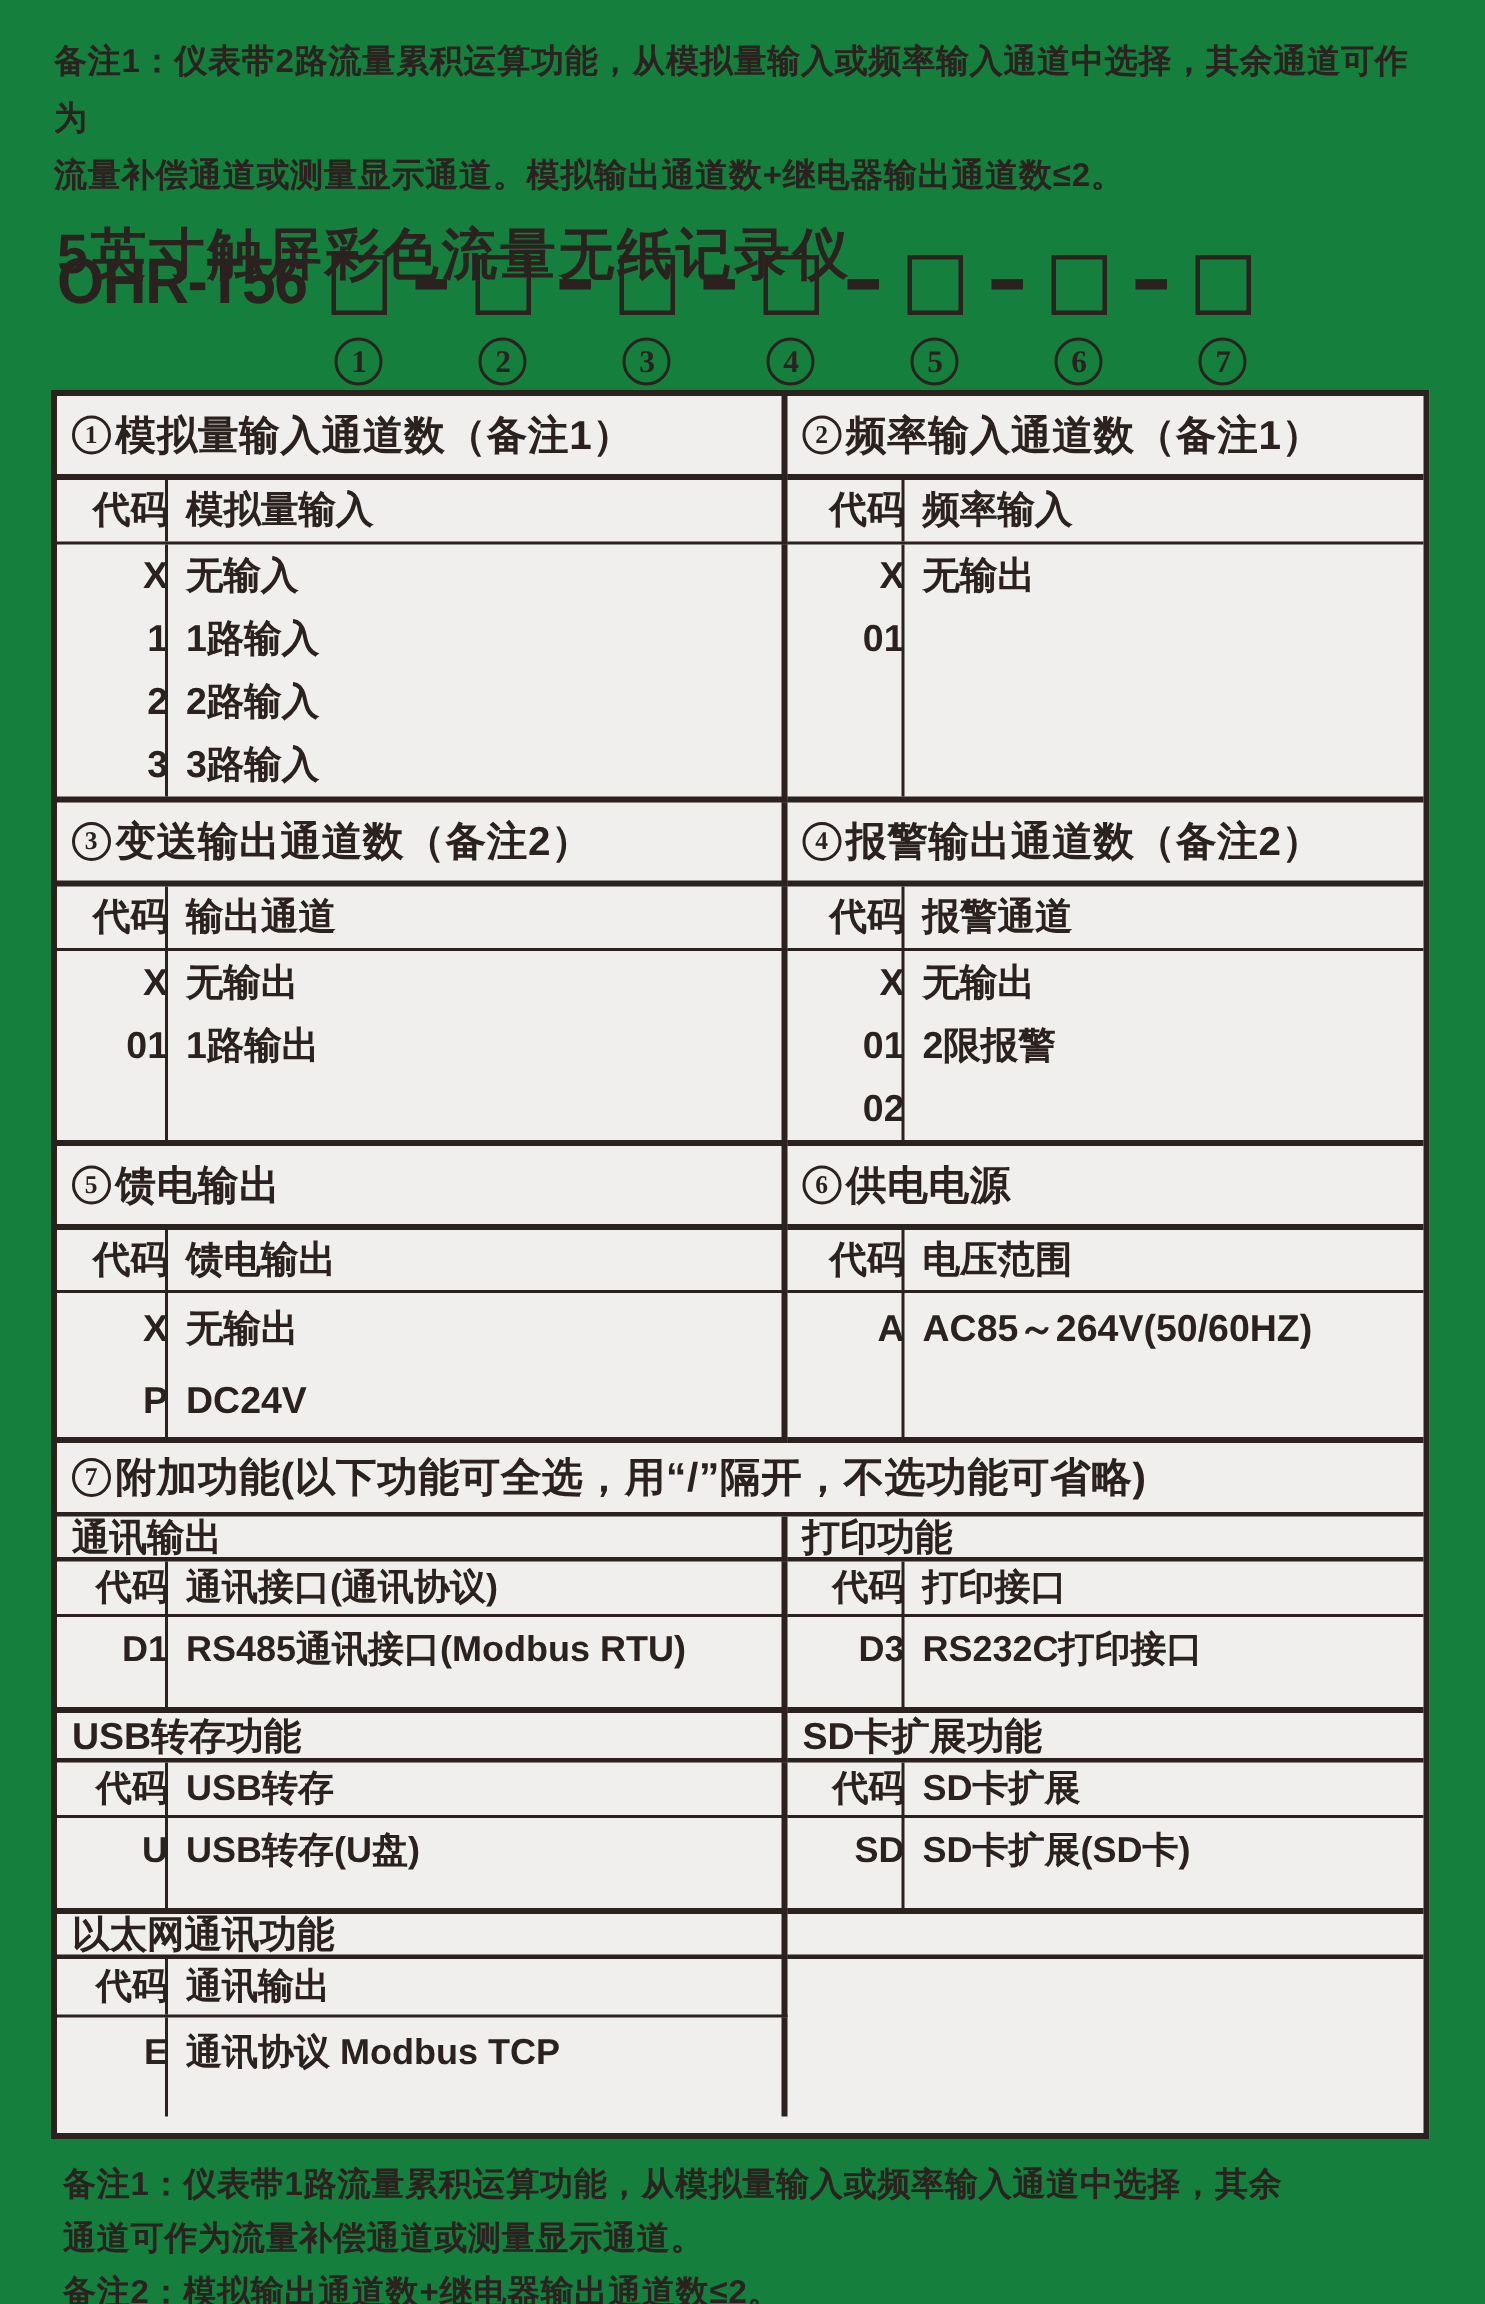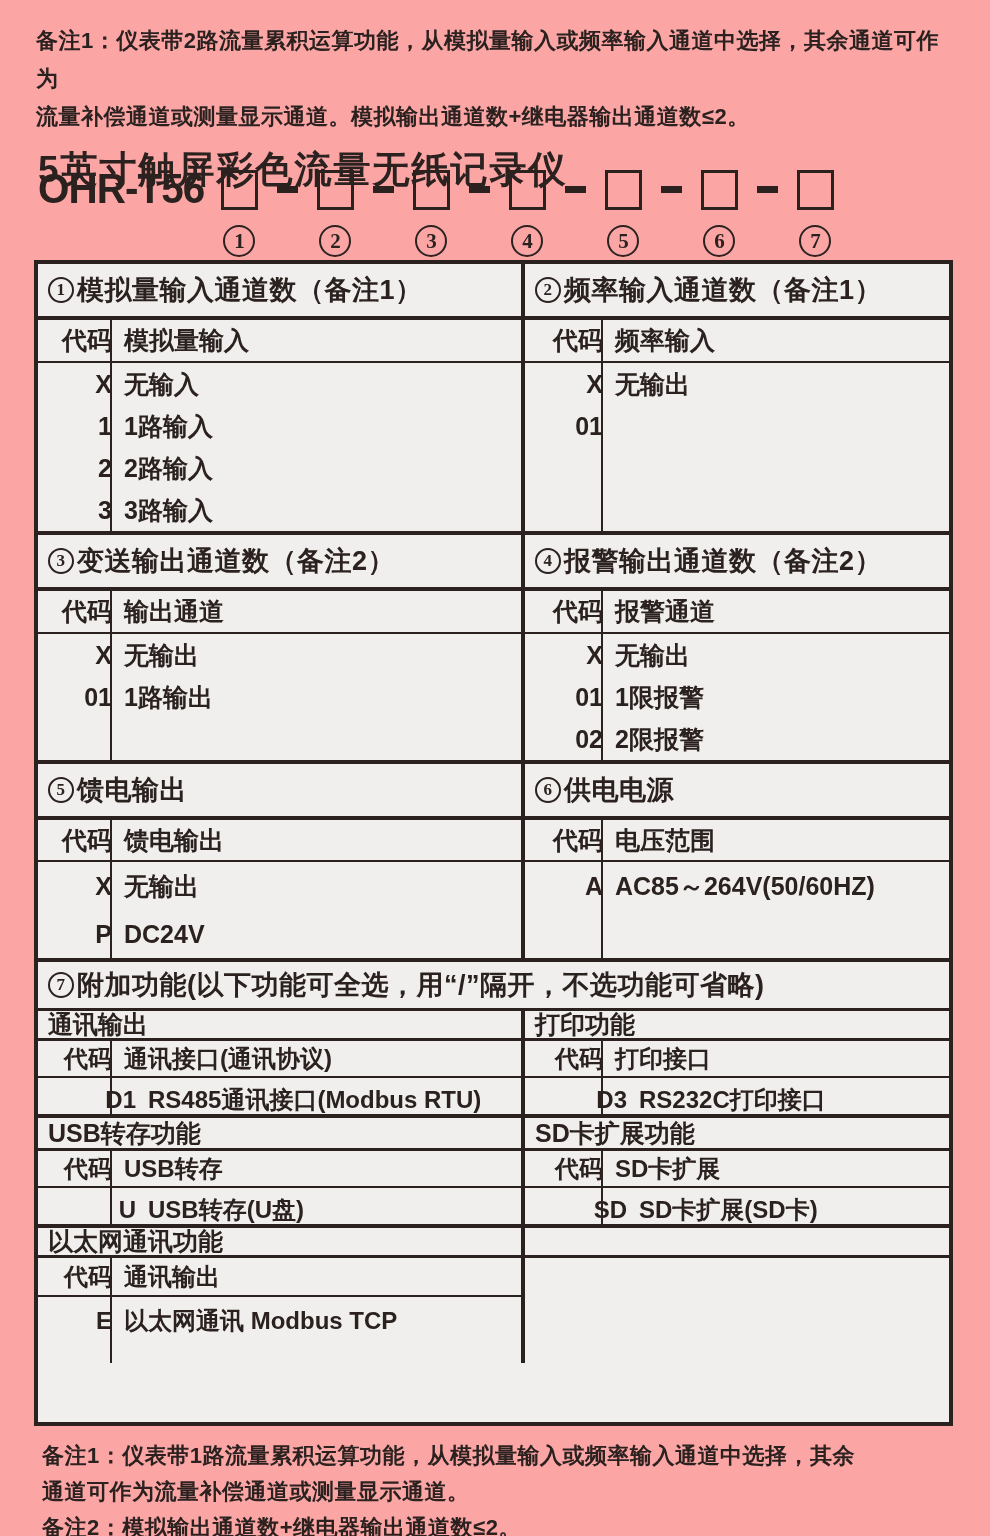--- a/index.html
+++ b/index.html
@@ -4,21 +4,21 @@
 <style>
   html,body{margin:0;padding:0;}
   body{
     width:990px;height:1536px;
     background:#edecea;
     font-family:"Liberation Sans",sans-serif;
     font-weight:700;
     color:#2b2220;
     overflow:hidden;
   }
-  .page{position:relative;width:990px;height:1536px;background:#fca5a5;overflow:hidden;}
+  .page{position:relative;width:990px;height:1536px;background:#15803d;overflow:hidden;}
 
   
   .top-note{position:absolute;left:36px;top:22px;width:912px;font-size:22px;line-height:38px;letter-spacing:.5px;}
 
   
   .prod-title{position:absolute;left:38px;top:106px;font-size:37px;letter-spacing:2px;margin-top:39px;}
 
   
   .model-line{position:absolute;left:38px;top:164px;display:flex;align-items:flex-start;}
   .model-prefix{font-size:43px;line-height:48px;letter-spacing:-1px;transform:scaleX(.94);transform-origin:left top;margin-right:6px;}
@@ -59,21 +59,21 @@
   .r42{height:42px;line-height:42px;}
   .r48{height:48px;line-height:48px;}
   .hb172{height:172px;} .hb130{height:130px;} .hb100{height:100px;}
 
   .sub-title{display:flex;align-items:center;padding-left:10px;font-size:25px;}
   .h45{height:30px;} .h46{height:33px;}
   .sub-head{font-size:24px;}
   .h37{height:37px;} .h37 .codecol,.h37 .desccol{line-height:35px;}
   .h39{height:39px;} .h39 .codecol,.h39 .desccol{line-height:37px;}
   .sub-data{font-size:24px;}
-  .h48{height:40px;padding-left:24px;} .h48 .codecol,.h48 .desccol{line-height:44px;}
+  .h48{height:64px;} .h48 .codecol,.h48 .desccol{line-height:44px;}
   .h66{height:66px;} .h66 .codecol,.h66 .desccol{line-height:48px;}
 
   
   .bottom-notes{position:absolute;left:42px;top:1438px;width:912px;font-size:22px;line-height:36px;letter-spacing:.5px;}
 </style>
 </head>
 <body>
 
 <div class="page">
 
@@ -214,21 +214,20 @@
         <i class="vl"></i>
       </div>
       <div class="rh cellgrid body-cell hb130 bb4">
         <div class="codecol">
           <div class="r42">X</div>
           <div class="r42">01</div>
           <div class="r42">02</div>
         </div>
         <div class="desccol">
           <div class="r42">无输出</div>
-          <div class="r42">1限报警</div>
           <div class="r42">2限报警</div>
         </div>
         <i class="vl"></i>
       </div>
     </div>
 
     <div class="band">
       <div class="lh sec-title h56 bb4">
         <span class="circ">5</span>
         <span>馈电输出</span>
@@ -354,21 +353,21 @@
         <div class="codecol">代码</div>
         <div class="desccol">通讯输出</div>
         <i class="vl"></i>
       </div>
       <div class="rh h39"></div>
     </div>
 
     <div class="band">
       <div class="lh cellgrid sub-data h66">
         <div class="codecol">E</div>
-        <div class="desccol">以太网通讯 Modbus TCP</div>
+        <div class="desccol">通讯协议 Modbus TCP</div>
         <i class="vl"></i>
       </div>
       <div class="rh h66"></div>
     </div>
 
   </div>
 
   <div class="bottom-notes">
     <div>备注1：仪表带1路流量累积运算功能，从模拟量输入或频率输入通道中选择，其余</div>
     <div>通道可作为流量补偿通道或测量显示通道。</div>

